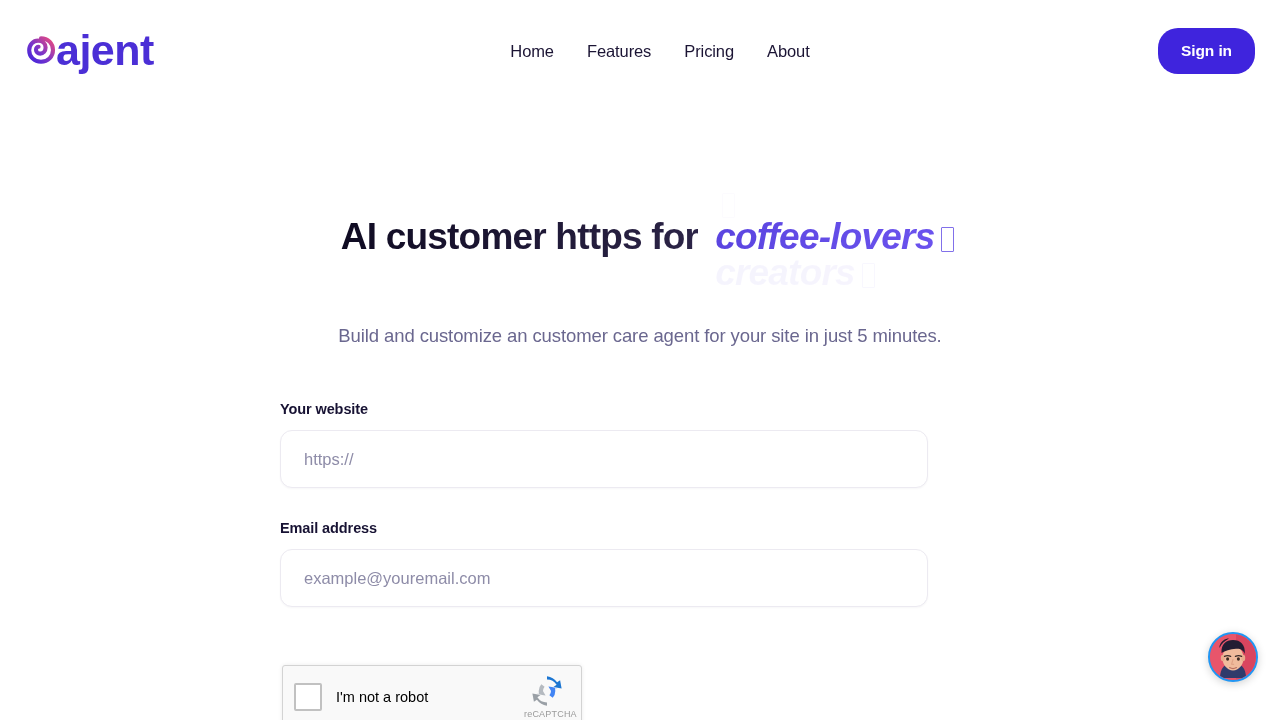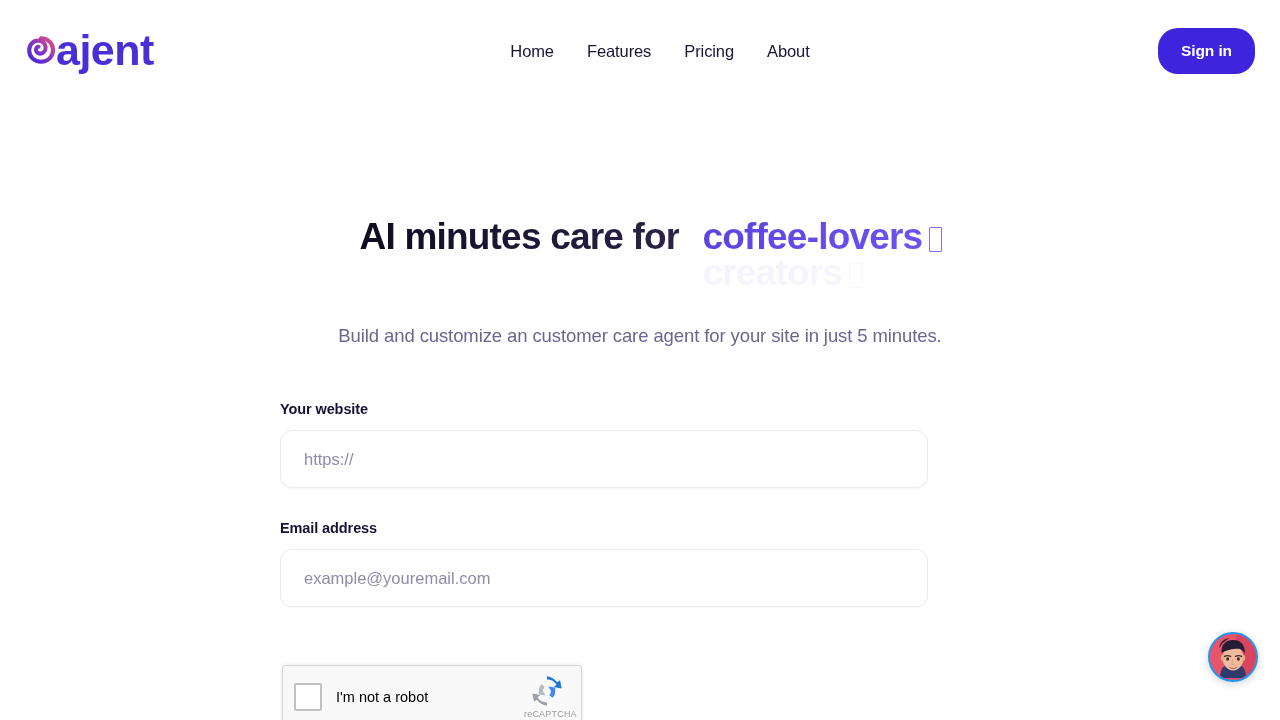--- a/index.html
+++ b/index.html
@@ -113,26 +113,27 @@
   .rotator {
     position: relative;
     display: inline-block;
     margin-left: 11px;
     width: 230px;
     height: 44px;
     overflow: visible;
   }
   .rot-item {
     position: absolute;
-    left: 12px;
+    left: 6px;
     white-space: nowrap;
     color: #5b45e0;
     background: linear-gradient(90deg, #5b45e0 0%, #6c54ef 100%);
     -webkit-background-clip: text;
     background-clip: text;
+    font-style: italic;
     -webkit-text-fill-color: transparent;
   }
   .rot-prev { top: -34px; opacity: 0.02; }
   .rot-current { top: 0px; opacity: 1; }
   .rot-next { top: 36px; opacity: 0.055; }
   .tofu {
     display: inline-block;
     width: 13px; height: 25px;
     border: 1.6px solid #6b57e6;
     border-radius: 1px;
@@ -272,21 +273,21 @@
     <span class="nav-item">About</span>
   </nav>
 
   <button class="signin-btn">Sign in</button>
 </div>
 
 <div class="hero">
 
   <div class="headline-wrap">
     <h1 class="headline">
-      <span class="headline-static">AI minutes care for</span>
+      <span class="headline-static">AI customer https for</span>
       <span class="rotator">
         <span class="rot-item rot-prev">
           <span></span><i class="tofu"></i>
         </span>
         <span class="rot-item rot-current">
           <span>coffee-lovers</span><i class="tofu"></i>
         </span>
         <span class="rot-item rot-next">
           <span>creators</span><i class="tofu"></i>
         </span>

